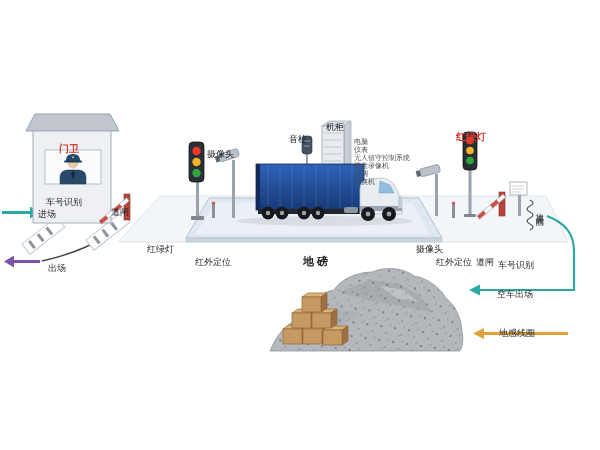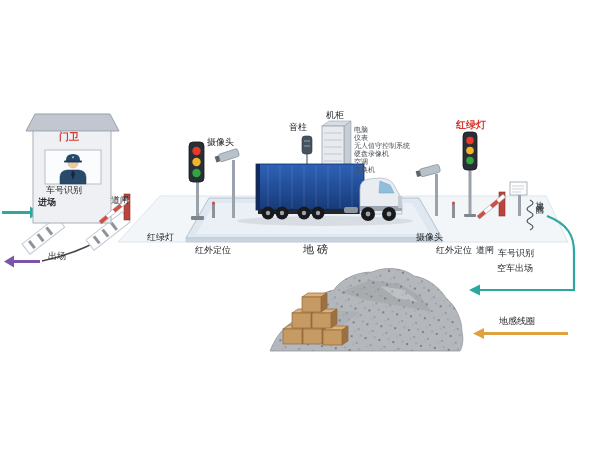--- a/index.html
+++ b/index.html
@@ -1,22 +1,22 @@
 <!DOCTYPE html>
 <html><head>
 <meta charset="utf-8">
 <style>
   body{margin:0;background:#fff;}
   .scene{position:relative;width:600px;height:450px;background:#ffffff;overflow:hidden;
          font-family:"Liberation Sans",sans-serif;}
   .scene svg{position:absolute;left:0;top:0;}
-  .lbl{position:absolute;font-size:9px;line-height:1.1;color:#26282b;white-space:nowrap;}
+  .lbl{position:absolute;font-size:9px;line-height:1.1;color:#26282b;white-space:nowrap;margin-top:12px;}
   .lbl.red{color:#d43c32;font-weight:bold;font-size:10px;}
   .lbl.tiny{font-size:7px;color:#4a4f55;}
-  .lbl.big{font-weight:normal;font-size:11px;color:#1c1e20;}
+  .lbl.big{font-weight:bold;font-size:11px;color:#1c1e20;}
   .lbl.vert{writing-mode:vertical-rl;letter-spacing:2px;font-size:8px;color:#3c4146;height:56px;}
 </style>
 </head>
 <body>
 
 <div class="scene">
 
 <svg width="600" height="450" viewBox="0 0 600 450">
   <defs>
     <linearGradient id="gradTrailer" x1="0" y1="0" x2="0" y2="1">
@@ -261,37 +261,37 @@
     <g>
           <polygon points="302,297 308,293 327,293 321,297" fill="#ddb277"></polygon>
           <polygon points="321,297 327,293 327,308 321,312" fill="#9c7142"></polygon>
           <rect x="302" y="297" width="19" height="15" fill="#c59a63"></rect>
         </g>
   </g>
 </svg>
 
 <div class="lbl red" style="left:59px;top:131px;">门卫</div>
 <div class="lbl" style="left:46px;top:186px;">车号识别</div>
-<div class="lbl" style="left:38px;top:198px;font-weight:bold;">进场</div>
+<div class="lbl" style="left:38px;top:198px;">进场</div>
 <div class="lbl" style="left:111px;top:196px;">道闸</div>
 <div class="lbl" style="left:48px;top:252px;">出场</div>
 <div class="lbl" style="left:147px;top:233px;">红绿灯</div>
 <div class="lbl" style="left:195px;top:246px;">红外定位</div>
 <div class="lbl" style="left:207px;top:138px;">摄像头</div>
 <div class="lbl" style="left:289px;top:123px;">音柱</div>
 <div class="lbl" style="left:326px;top:111px;">机柜</div>
 <div class="lbl tiny" style="left:354px;top:126px;">电脑</div>
 <div class="lbl tiny" style="left:354px;top:134px;">仪表</div>
 <div class="lbl tiny" style="left:354px;top:142px;">无人值守控制系统</div>
 <div class="lbl tiny" style="left:354px;top:150px;">硬盘录像机</div>
 <div class="lbl tiny" style="left:354px;top:158px;">空调</div>
 <div class="lbl tiny" style="left:354px;top:166px;">交换机</div>
 <div class="lbl big" style="left:303px;top:243px;">地 磅</div>
 <div class="lbl red" style="left:456px;top:119px;">红绿灯</div>
 <div class="lbl" style="left:416px;top:233px;">摄像头</div>
 <div class="lbl" style="left:436px;top:246px;">红外定位</div>
 <div class="lbl" style="left:476px;top:246px;">道闸</div>
 <div class="lbl" style="left:498px;top:249px;">车号识别</div>
 <div class="lbl vert" style="left:534px;top:194px;">地感线圈</div>
-<div class="lbl" style="left:497px;top:264px;">空车出场</div>
+<div class="lbl" style="left:497px;top:278px;">空车出场</div>
 <div class="lbl" style="left:499px;top:317px;">地感线圈</div>
 
 </div>
 
 </body></html>

